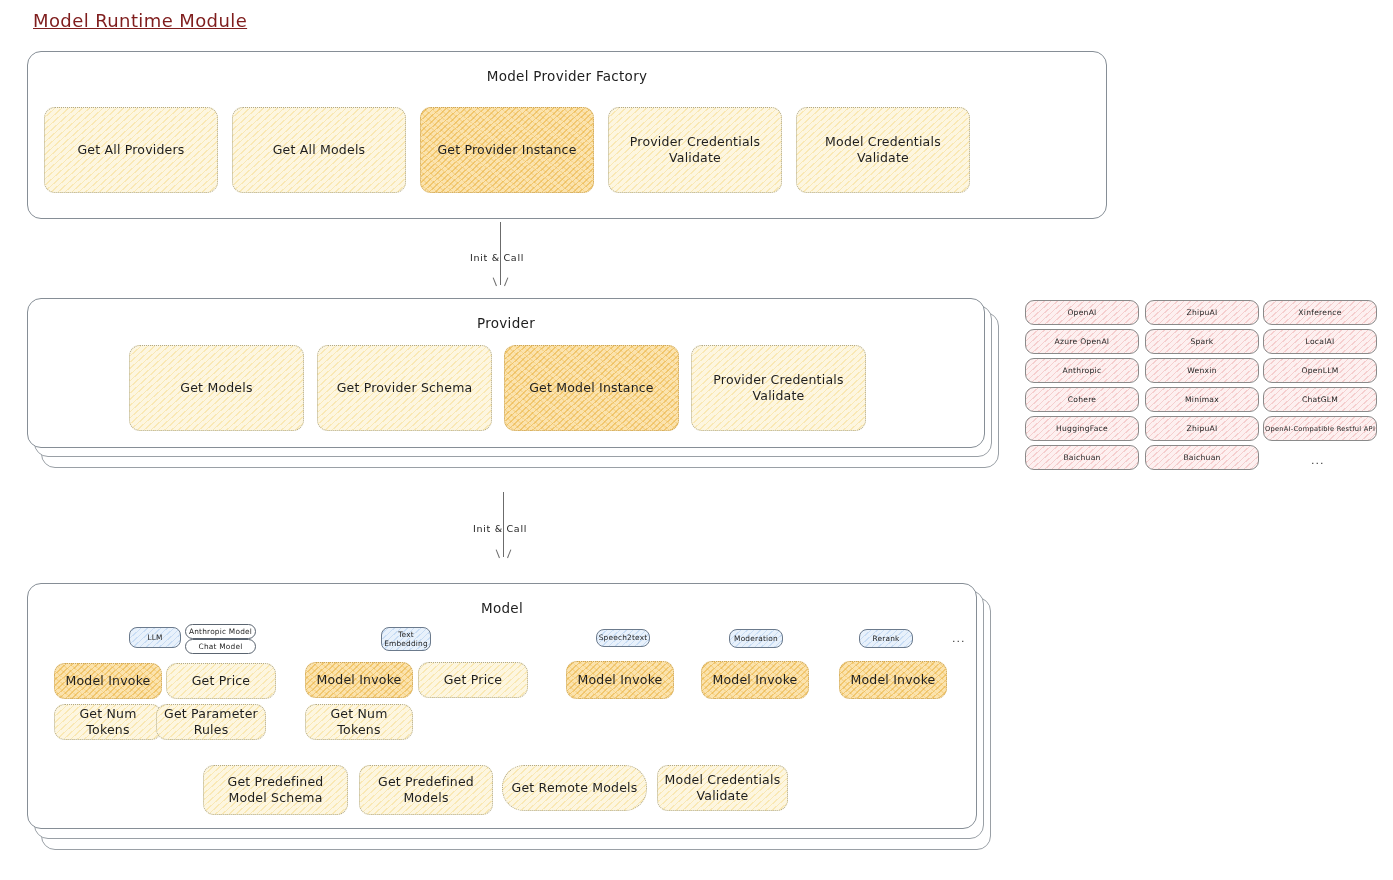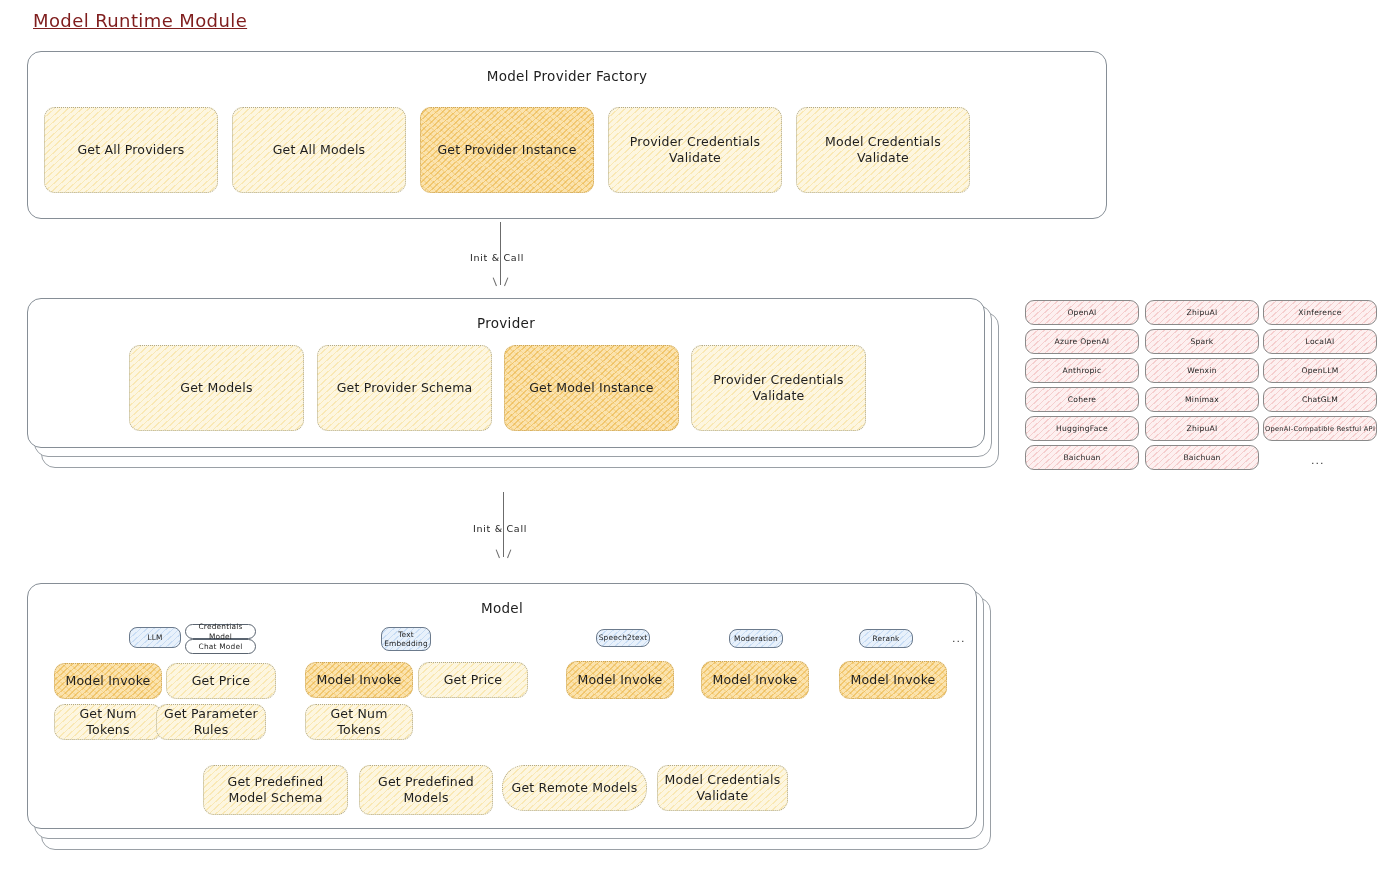--- a/index.html
+++ b/index.html
@@ -236,21 +236,21 @@
 <div class="arrow-head" style="left:498px; top:549px;"></div>
 <div class="arrow-label" style="left:473px; top:523px;">Init &amp; Call</div>
 
 <div class="panel-stack-layer" style="left:41px; top:597px; width:950px; height:253px;"></div>
 <div class="panel-stack-layer" style="left:34px; top:590px; width:950px; height:249px;"></div>
 <div class="panel" style="left:27px; top:583px; width:950px; height:246px;">
   <div class="panel-title">Model</div>
 </div>
 
 <div class="badge blue" style="left:129px; top:627px; width:52px; height:21px;">LLM</div>
-<div class="badge" style="left:185px; top:624px; width:71px; height:15px;">Credentials Model</div>
+<div class="badge" style="left:185px; top:624px; width:71px; height:15px;">Anthropic Model</div>
 <div class="badge" style="left:185px; top:639px; width:71px; height:15px;">Chat Model</div>
 <div class="node hl" style="left:54px; top:663px; width:108px; height:36px;">Model Invoke</div>
 <div class="node" style="left:166px; top:663px; width:110px; height:36px;">Get Price</div>
 <div class="node" style="left:54px; top:704px; width:108px; height:36px;">Get Num Tokens</div>
 <div class="node" style="left:156px; top:704px; width:110px; height:36px;">Get Parameter Rules</div>
 
 <div class="badge blue" style="left:381px; top:627px; width:50px; height:24px;">Text
 Embedding</div>
 <div class="node hl" style="left:305px; top:662px; width:108px; height:36px;">Model Invoke</div>
 <div class="node" style="left:418px; top:662px; width:110px; height:36px;">Get Price</div>

